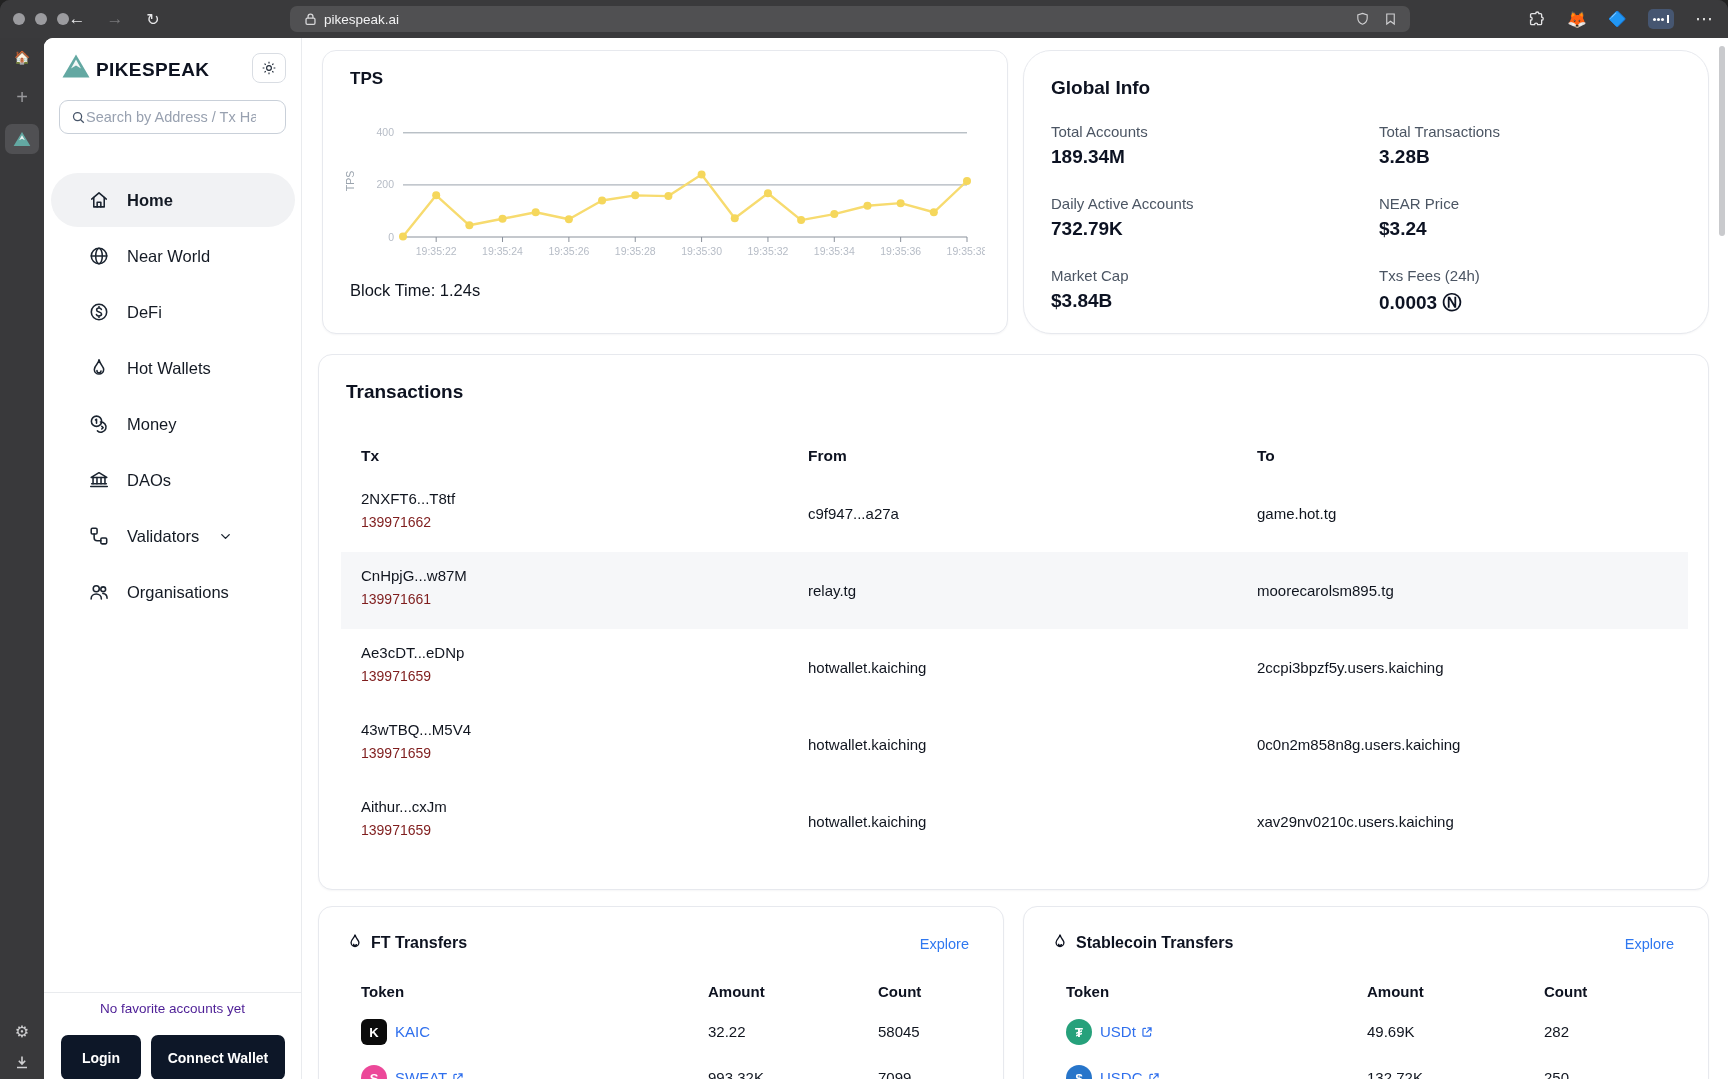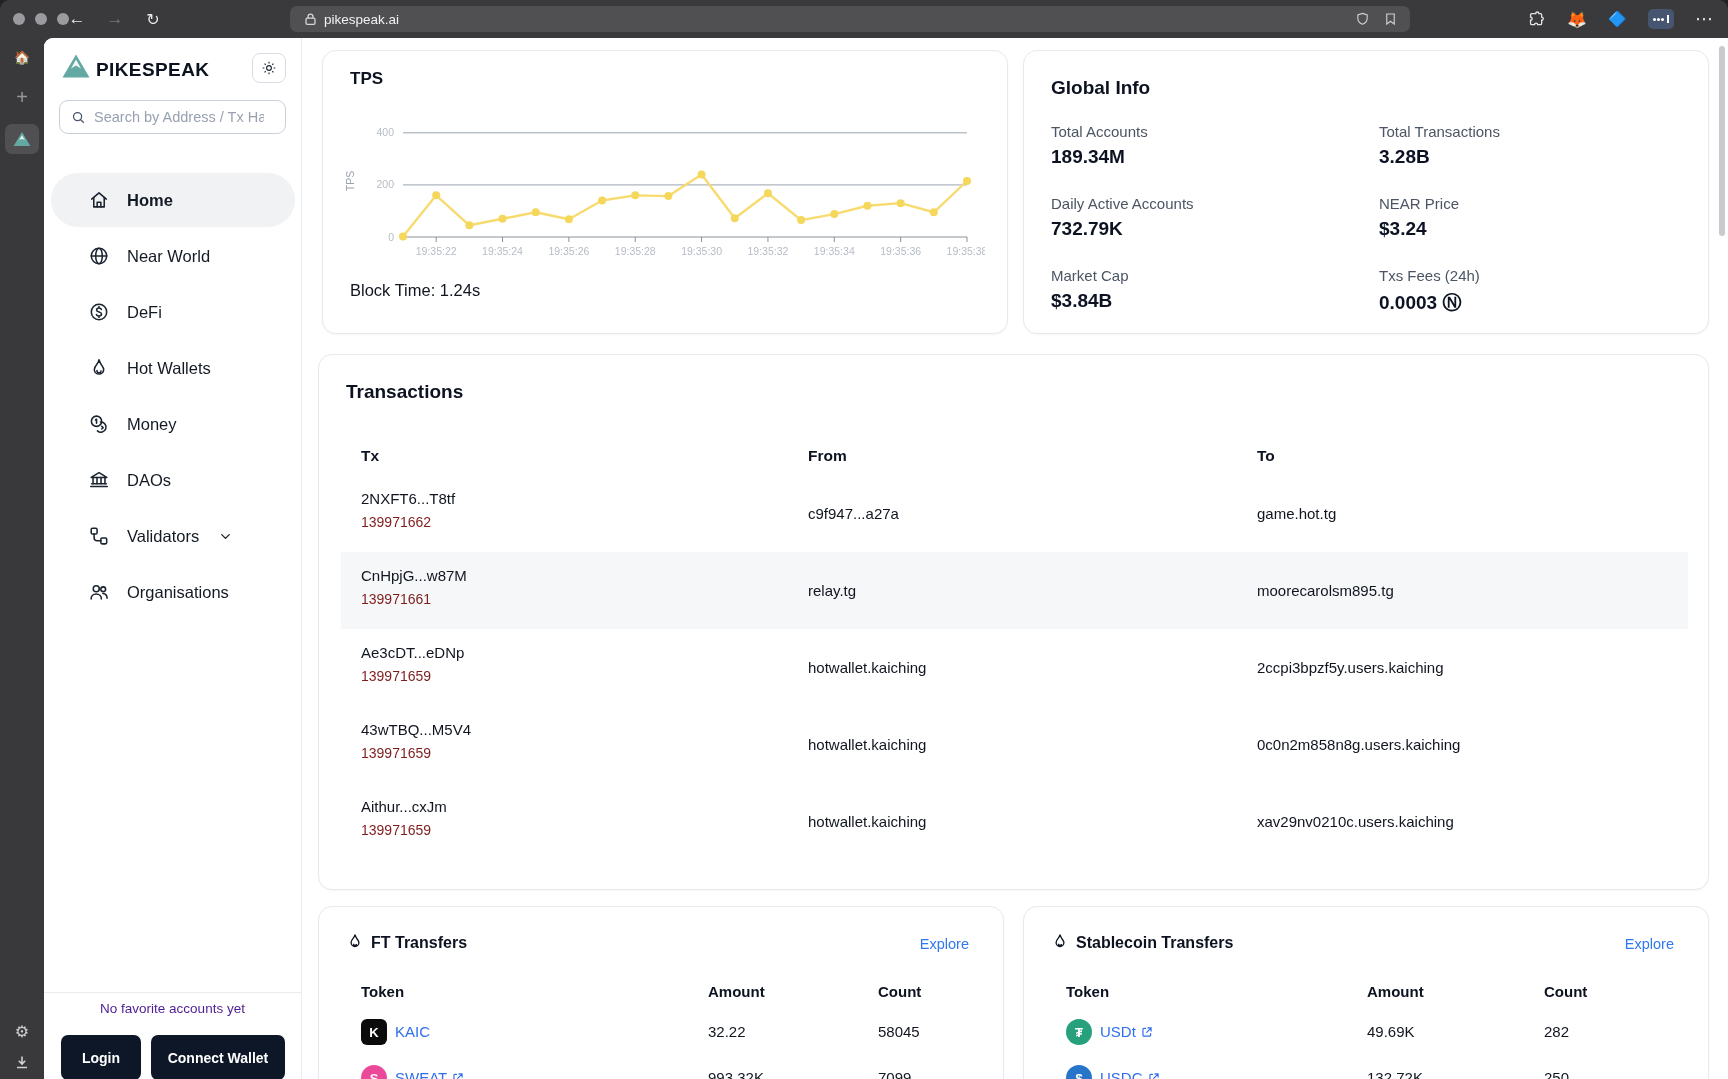--- a/index.html
+++ b/index.html
@@ -26,40 +26,40 @@
   .active-tab { position:absolute; left:5px; top:86px; width:34px; height:30px; background:#505053; border-radius:7px; display:flex; align-items:center; justify-content:center; }
 
   
   .page { position:absolute; left:44px; top:38px; width:1684px; height:1041px; background:#ffffff; border-top-left-radius:9px; overflow:hidden; }
 
   
   .sidebar { position:absolute; left:0; top:0; width:258px; height:1041px; background:#fff; border-right:1px solid #e9ebee; }
   .brand-name { position:absolute; left:52px; top:21px; font-size:19px; font-weight:800; letter-spacing:.4px; color:#0d1220; }
   .brand-logo { position:absolute; left:18px; top:15px; }
   .theme-toggle { position:absolute; right:15px; top:15px; width:34px; height:30px; border:1px solid #d9dde3; border-radius:8px; display:flex; align-items:center; justify-content:center; background:#fff; cursor:pointer; }
-  .search-box { position:absolute; left:15px; top:62px; width:227px; height:34px; border:1px solid #c9d0d9; border-radius:9px; display:flex; align-items:center; padding-left:11px; gap:8px; background:#fff; }
+  .search-box { position:absolute; left:15px; top:62px; width:227px; height:34px; border:1px solid #c9d0d9; border-radius:9px; display:flex; align-items:center; padding-left:11px; gap:0; background:#fff; }
   .search-box input { border:none; outline:none; font-size:14.5px; color:#334; width:170px; font-family:inherit; }
   .search-box input::placeholder { color:#98a1b0; }
   .nav { position:absolute; left:0; top:134px; width:258px; }
   .nav-item { position:relative; height:56px; display:flex; align-items:center; padding-left:44px; gap:17px; cursor:pointer; font-size:16.5px; font-weight:500; color:#141a24; }
   .nav-item .pill { position:absolute; left:7px; right:7px; top:1px; bottom:1px; background:#f1f2f4; border-radius:28px; z-index:0; display:none; }
   .nav-item.active { font-weight:700; }
   .nav-item.active .pill { display:block; }
   .nav-item > * { position:relative; z-index:1; }
   .sb-footer-divider { position:absolute; left:0; right:0; top:954px; border-top:1px solid #e9ebee; }
   .fav-note { position:absolute; left:0; right:0; top:963px; text-align:center; font-size:13.5px; color:#4c1d95; }
   .sb-buttons { position:absolute; left:17px; top:997px; display:flex; gap:10px; }
   .btn-dark { height:45px; background:#0d1728; color:#fff; border:none; border-radius:7px; font-size:14px; font-weight:600; font-family:inherit; cursor:pointer; }
   .btn-login { width:80px; }
   .btn-connect { width:134px; }
 
   
   .card { position:absolute; background:#fff; border:1px solid #e7e9ee; border-radius:14px; box-shadow:0 1px 2px rgba(15,23,42,.04); }
   .card-tps { left:278px; top:12px; width:686px; height:284px; }
-  .card-global { left:979px; top:12px; width:686px; height:284px; }
+  .card-global { left:979px; top:12px; width:686px; height:284px;border-radius:28px; }
   .card-tx { left:274px; top:316px; width:1391px; height:536px; }
   .card-ft { left:274px; top:868px; width:686px; height:356px; }
   .card-stable { left:979px; top:868px; width:686px; height:356px; }
   .card-title-sm { position:absolute; left:27px; top:18px; font-size:17px; font-weight:700; color:#0d1220; }
   .card-title-lg { position:absolute; left:27px; top:26px; font-size:19px; font-weight:700; color:#0d1220; }
   .block-time { position:absolute; left:27px; top:230px; font-size:16.5px; color:#10151f; }
 
   
   .stats-grid { position:absolute; left:27px; top:72px; display:grid; grid-template-columns:328px auto; row-gap:27px; }
   .stat-label { font-size:15px; color:#4b5563; margin-bottom:6px; }

